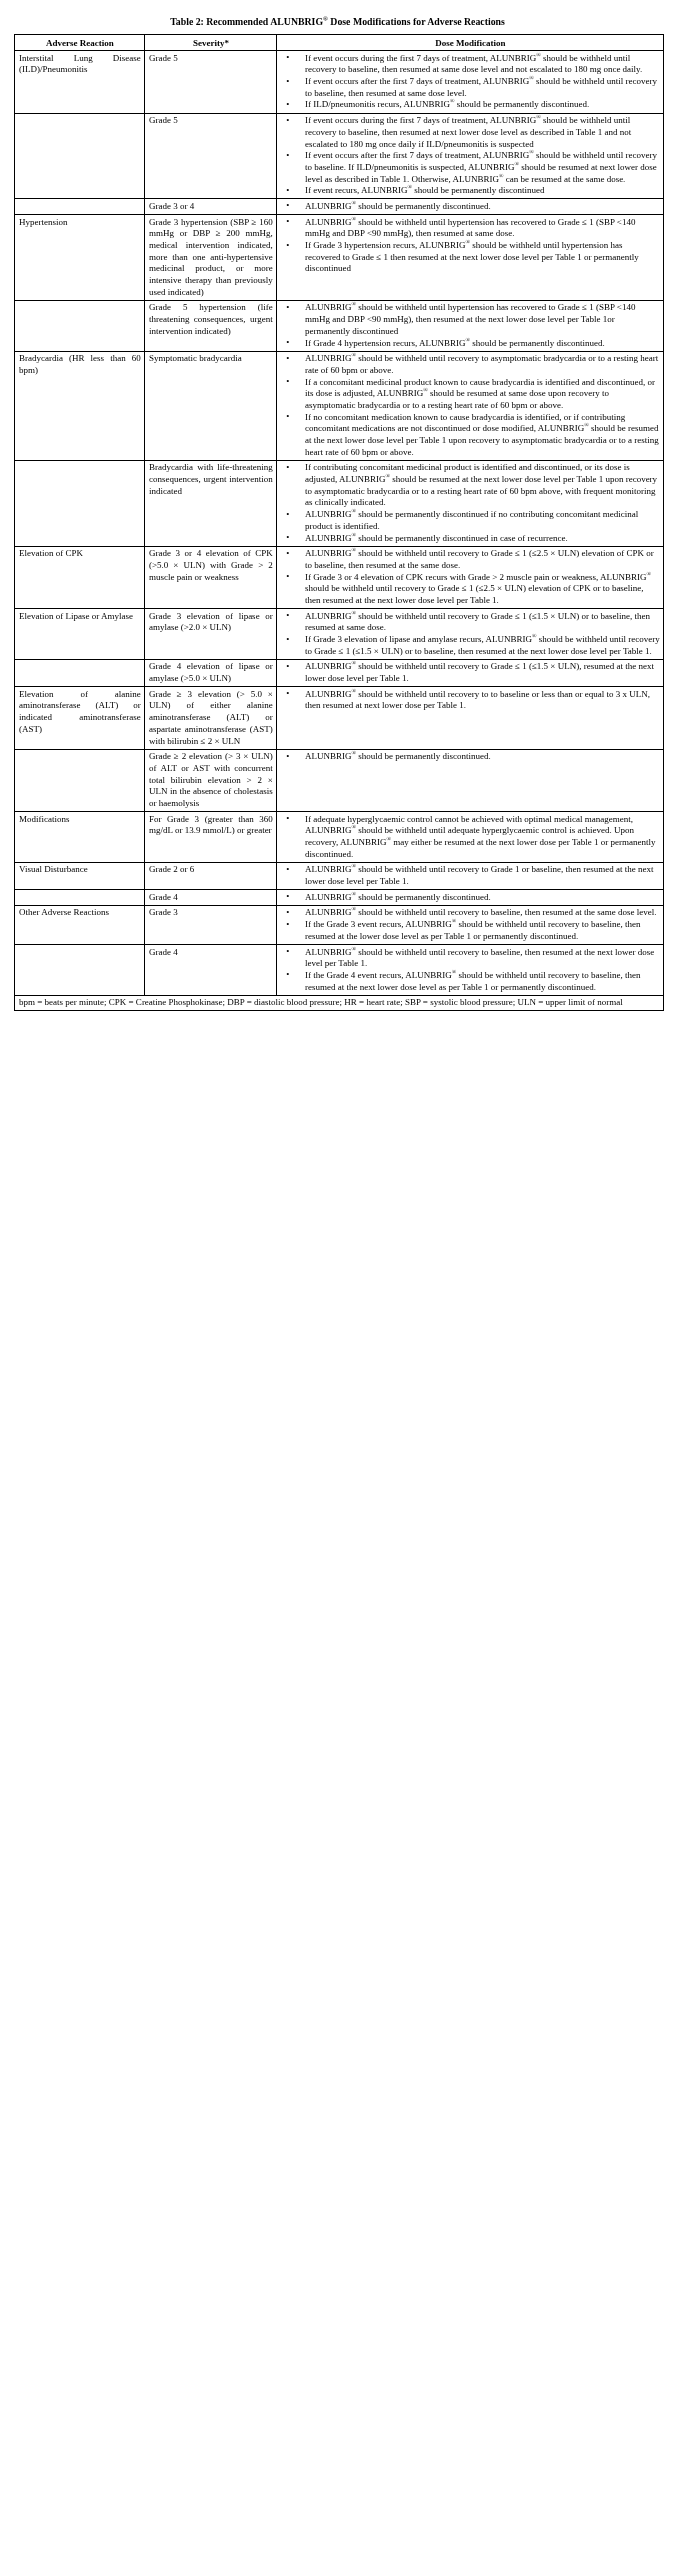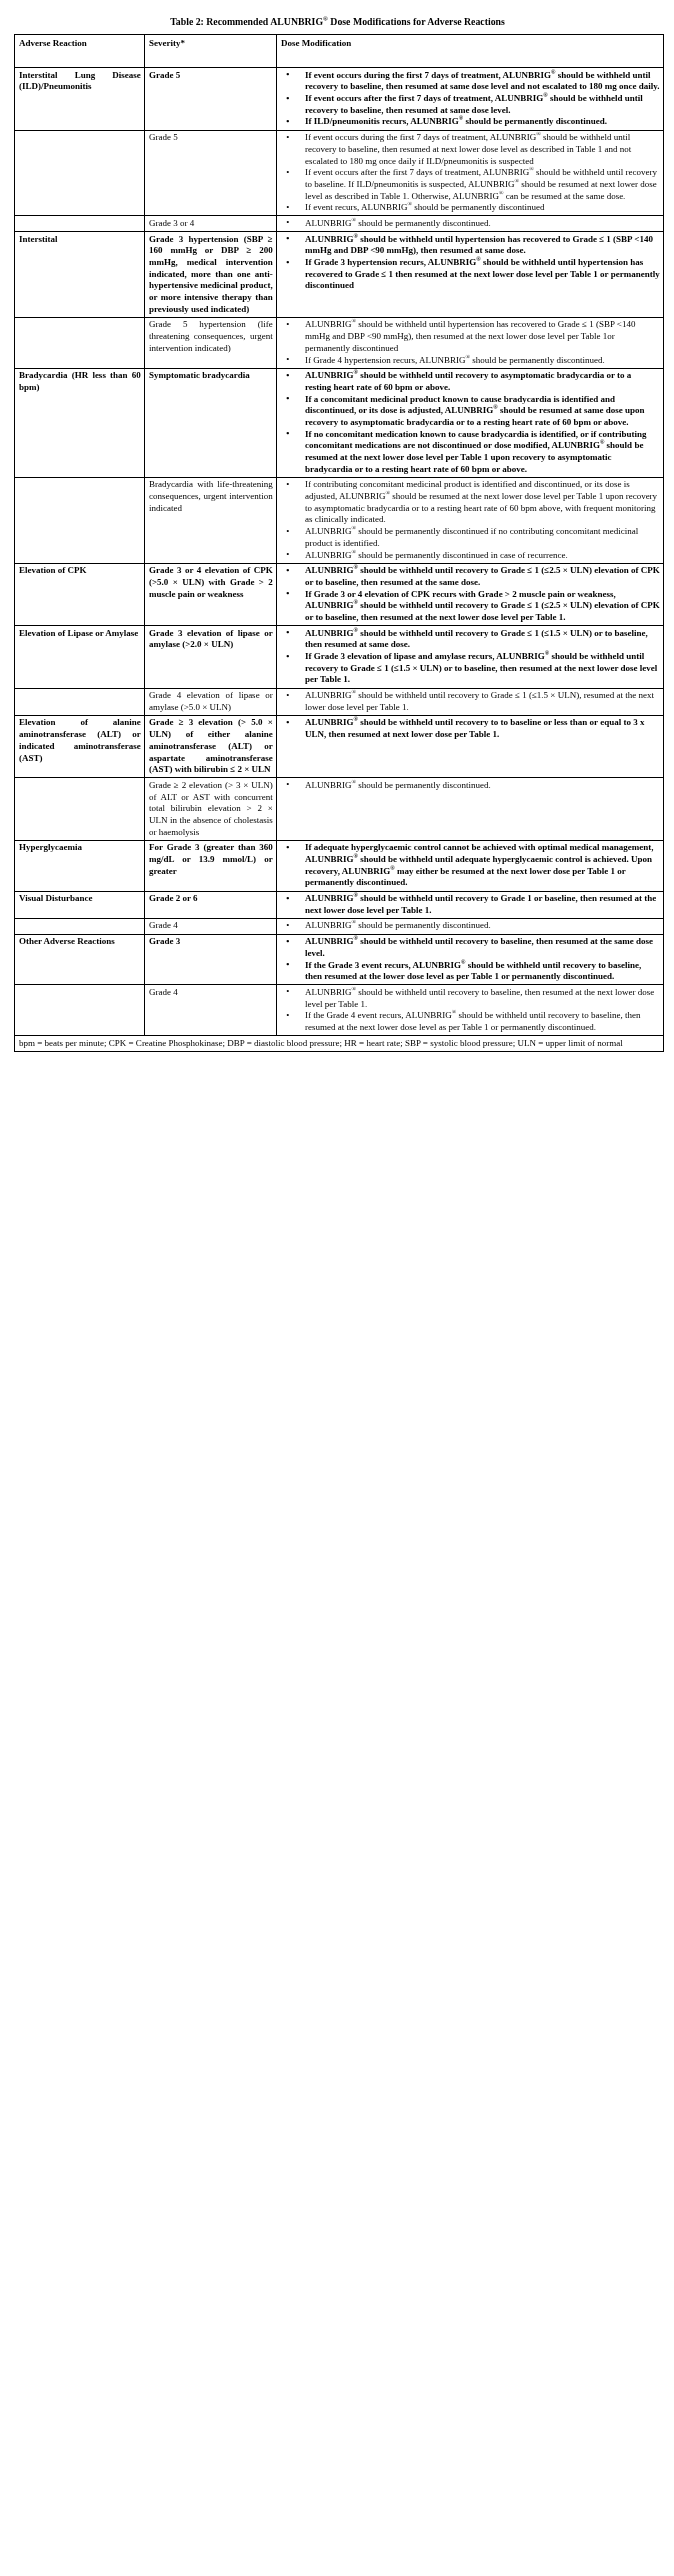--- a/index.html
+++ b/index.html
@@ -48,27 +48,26 @@
     border: 0.5px solid #000;
     vertical-align: top;
     padding: 1.5px 3.6px 1.5px 3.6px;
     font-size: 9px;
     line-height: 1.30;
   }
   table.dose-table thead th {
     font-weight: bold;
     border-bottom: 1.3px solid #000;
     padding-top: 2.1px;
-    padding-bottom: 18px;
-    text-align: left;
+    padding-bottom: 1px;
+    text-align: center;
   }
   
   tr.group-start > td {
     border-top: 1.3px solid #000;
-    font-weight: bold;
   }
   td.col-reaction {
     border-right: 1.3px solid #000;
     text-align: justify;
     text-justify: inter-word;
   }
   td.col-severity {
     border-right: 1.3px solid #000;
     text-align: justify;
     text-justify: inter-word;
@@ -150,21 +149,21 @@
         <tr>
           <td class="col-reaction"></td>
           <td class="col-severity">Grade 3 or 4</td>
           <td class="col-dose">
             <ul class="bullets">
               <li>ALUNBRIG<sup>®</sup>  should be permanently discontinued.</li>
             </ul>
           </td>
         </tr>
         <tr class="group-start">
-          <td class="col-reaction">Interstital</td>
+          <td class="col-reaction">Hypertension</td>
           <td class="col-severity">Grade 3 hypertension (SBP ≥ 160 mmHg or DBP ≥ 200 mmHg, medical intervention indicated, more than one anti-hypertensive medicinal product, or more intensive therapy than previously used indicated)</td>
           <td class="col-dose">
             <ul class="bullets">
               <li>ALUNBRIG<sup>®</sup>  should be withheld until hypertension has recovered to Grade ≤ 1 (SBP &lt;140 mmHg and DBP &lt;90 mmHg), then resumed at same dose.</li>
               <li>If  Grade 3 hypertension recurs, ALUNBRIG<sup>®</sup>  should be withheld until hypertension has recovered to Grade ≤ 1 then resumed at the next lower dose level per Table 1 or permanently discontinued</li>
             </ul>
           </td>
         </tr>
         <tr>
           <td class="col-reaction"></td>
@@ -239,21 +238,21 @@
         <tr>
           <td class="col-reaction"></td>
           <td class="col-severity">Grade ≥ 2 elevation (&gt; 3 × ULN) of ALT or AST with concurrent total bilirubin elevation &gt; 2 × ULN in the absence of cholestasis or haemolysis</td>
           <td class="col-dose">
             <ul class="bullets">
               <li>ALUNBRIG<sup>®</sup>  should be permanently discontinued.</li>
             </ul>
           </td>
         </tr>
         <tr class="group-start">
-          <td class="col-reaction">Hyperglycaemia</td>
+          <td class="col-reaction">Modifications</td>
           <td class="col-severity">For Grade 3 (greater than 360 mg/dL or 13.9 mmol/L) or greater</td>
           <td class="col-dose">
             <ul class="bullets">
               <li>If adequate hyperglycaemic control cannot be achieved with optimal medical management, ALUNBRIG<sup>®</sup>  should be withheld until adequate hyperglycaemic control is achieved. Upon recovery, ALUNBRIG<sup>®</sup>  may either be resumed at the next lower dose per Table 1 or permanently discontinued.</li>
             </ul>
           </td>
         </tr>
         <tr class="group-start">
           <td class="col-reaction">Visual Disturbance</td>
           <td class="col-severity">Grade 2 or 6</td>

